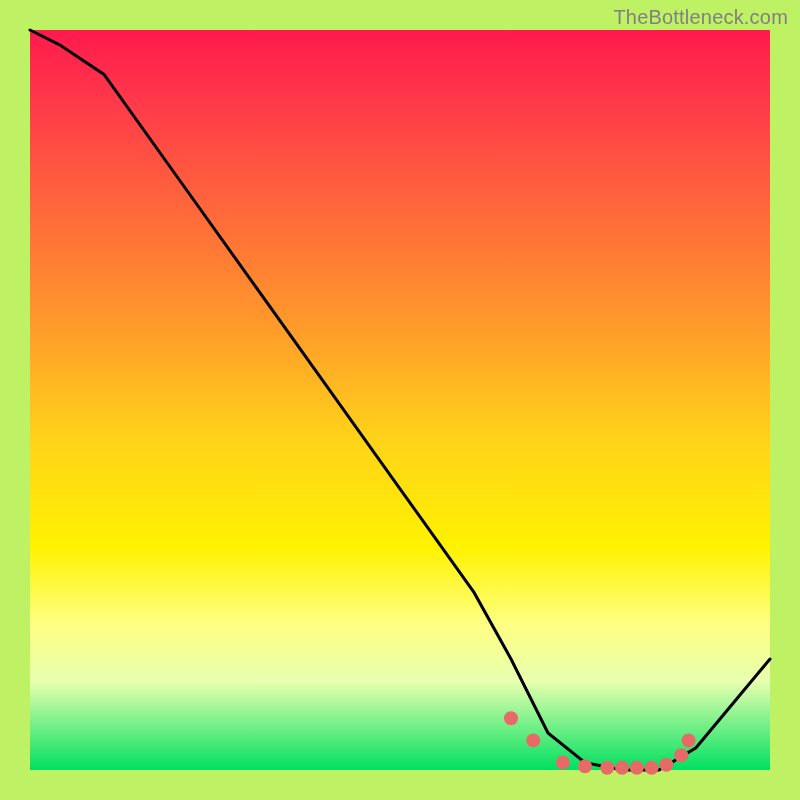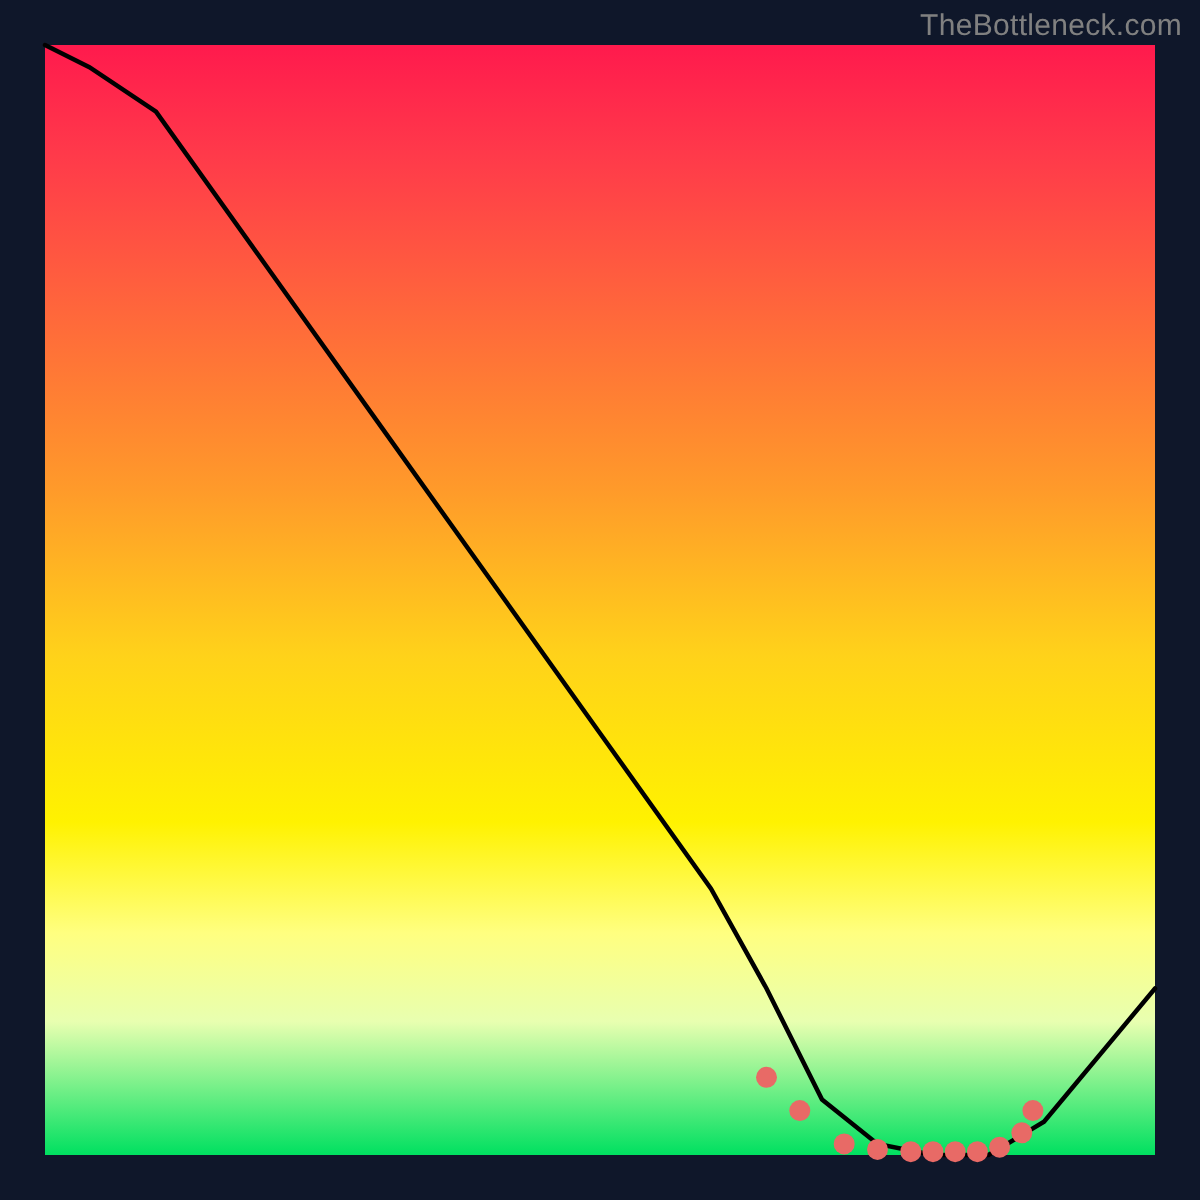--- a/index.html
+++ b/index.html
@@ -10,21 +10,21 @@
     background: #000;
     overflow: hidden;
     font-family: Arial, Helvetica, sans-serif;
   }
   .frame {
     position: absolute;
     top: 0;
     left: 0;
     width: 800px;
     height: 800px;
-    background: #0f172a;
+    background: #bef264;
   }
   .plot-area {
     position: absolute;
     top: 30px;
     left: 30px;
     width: 740px;
     height: 740px;
     background: linear-gradient(to bottom,
       #ff1a4d 0%,
       #ff3a4a 10%,

